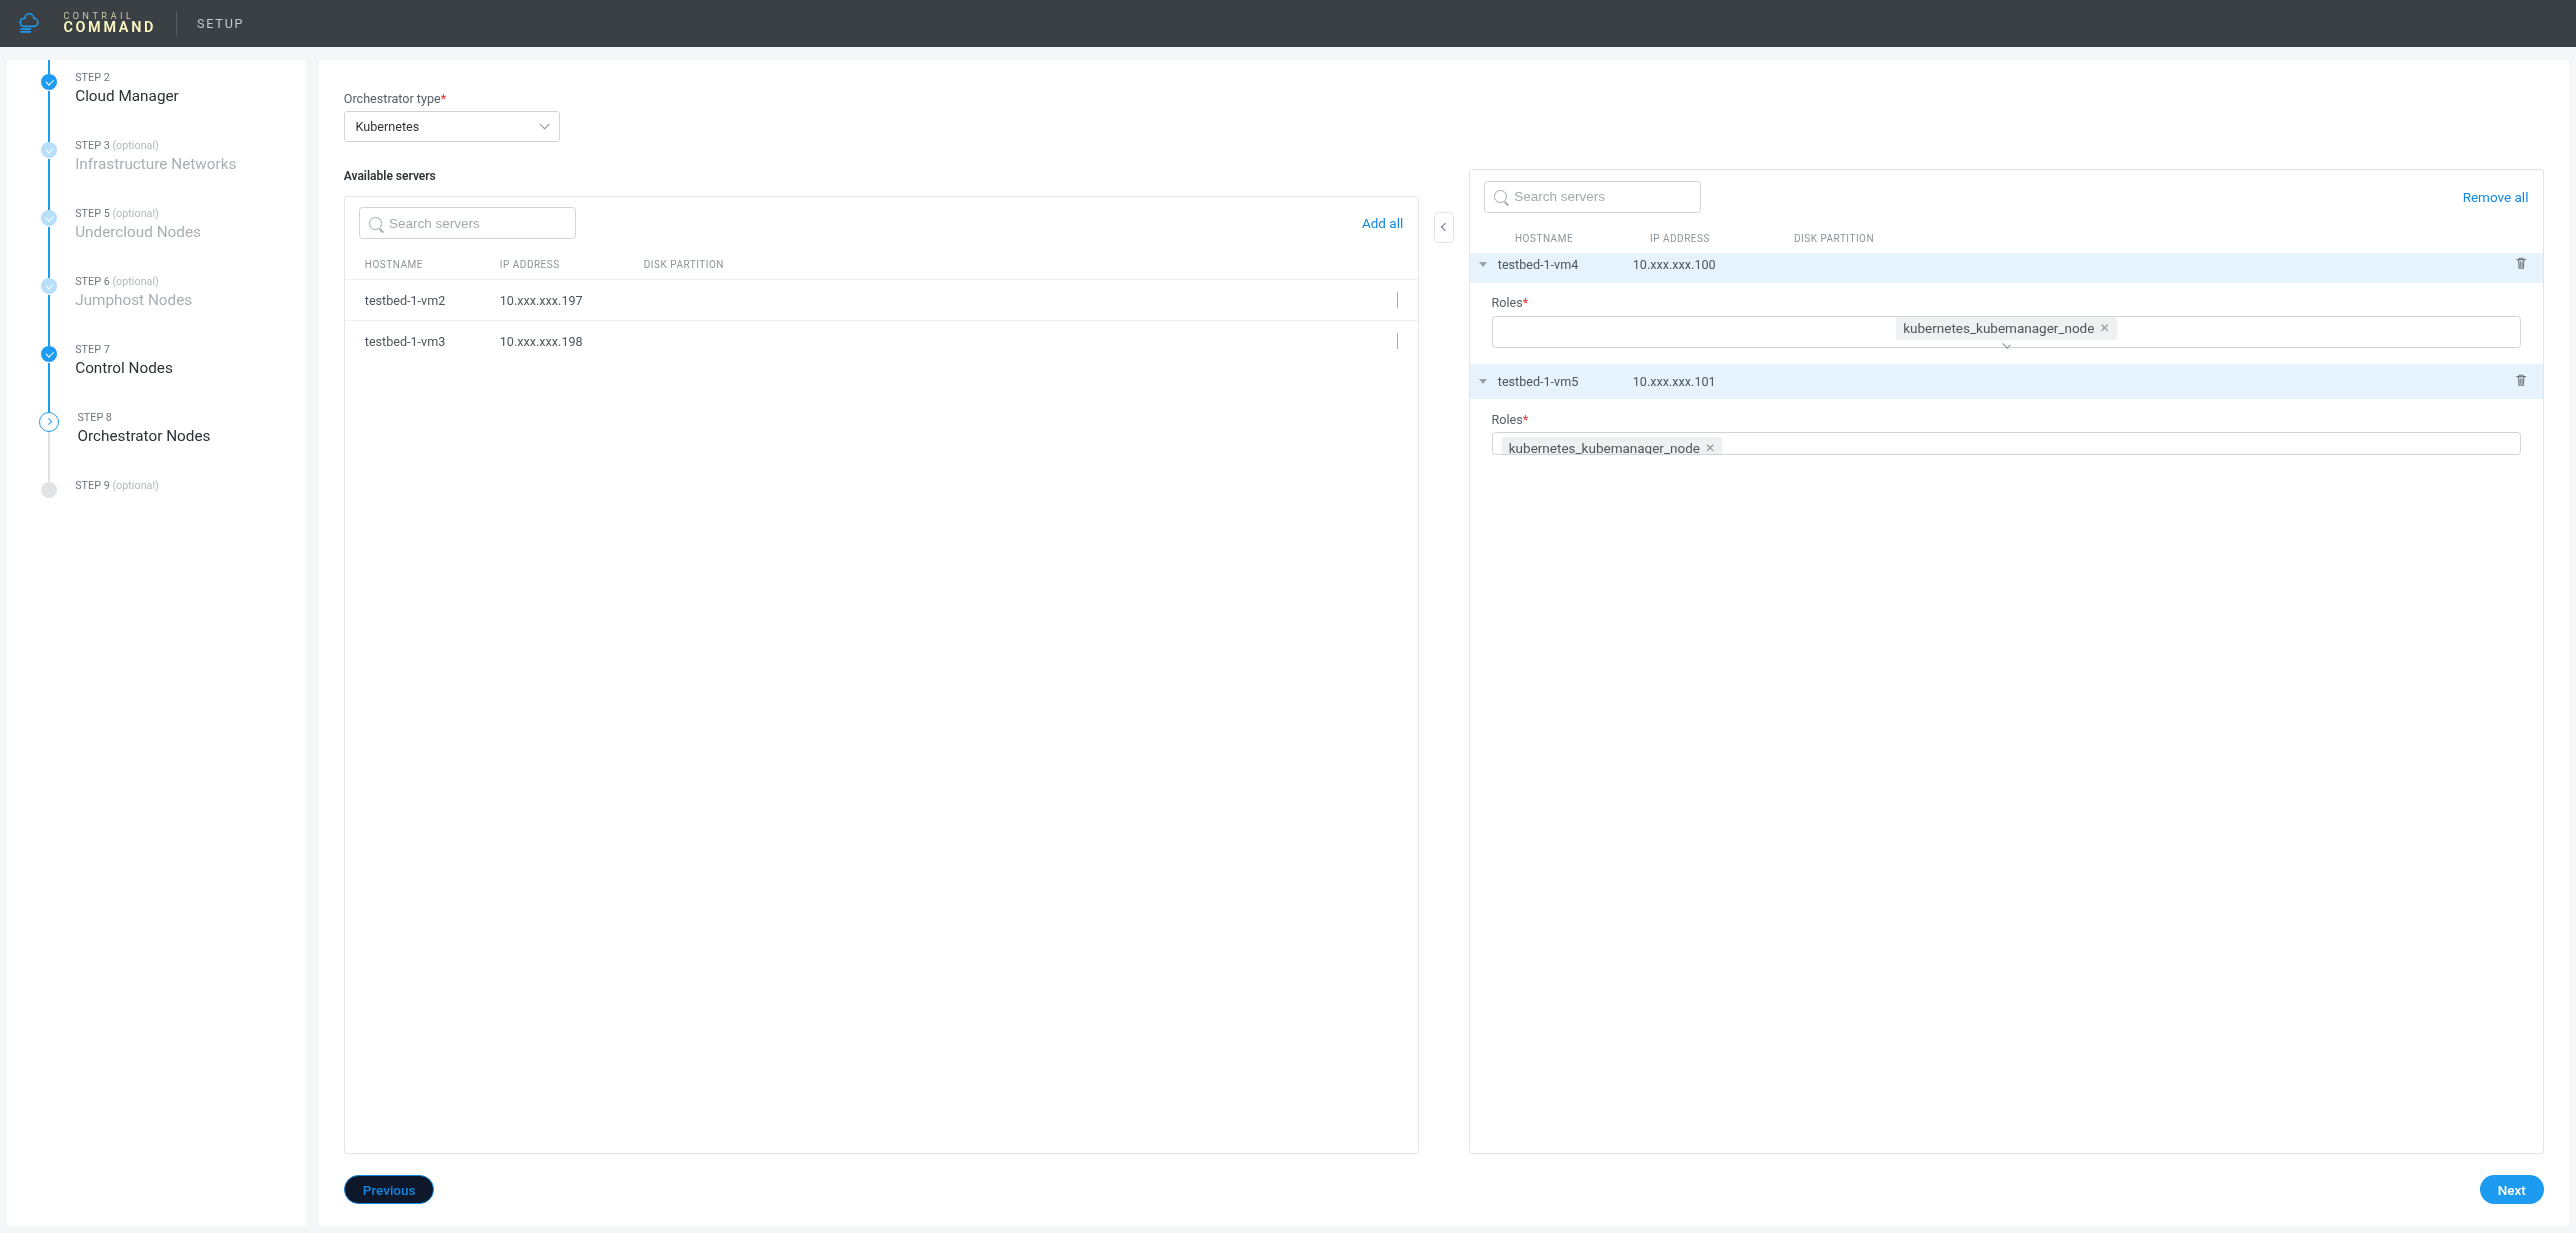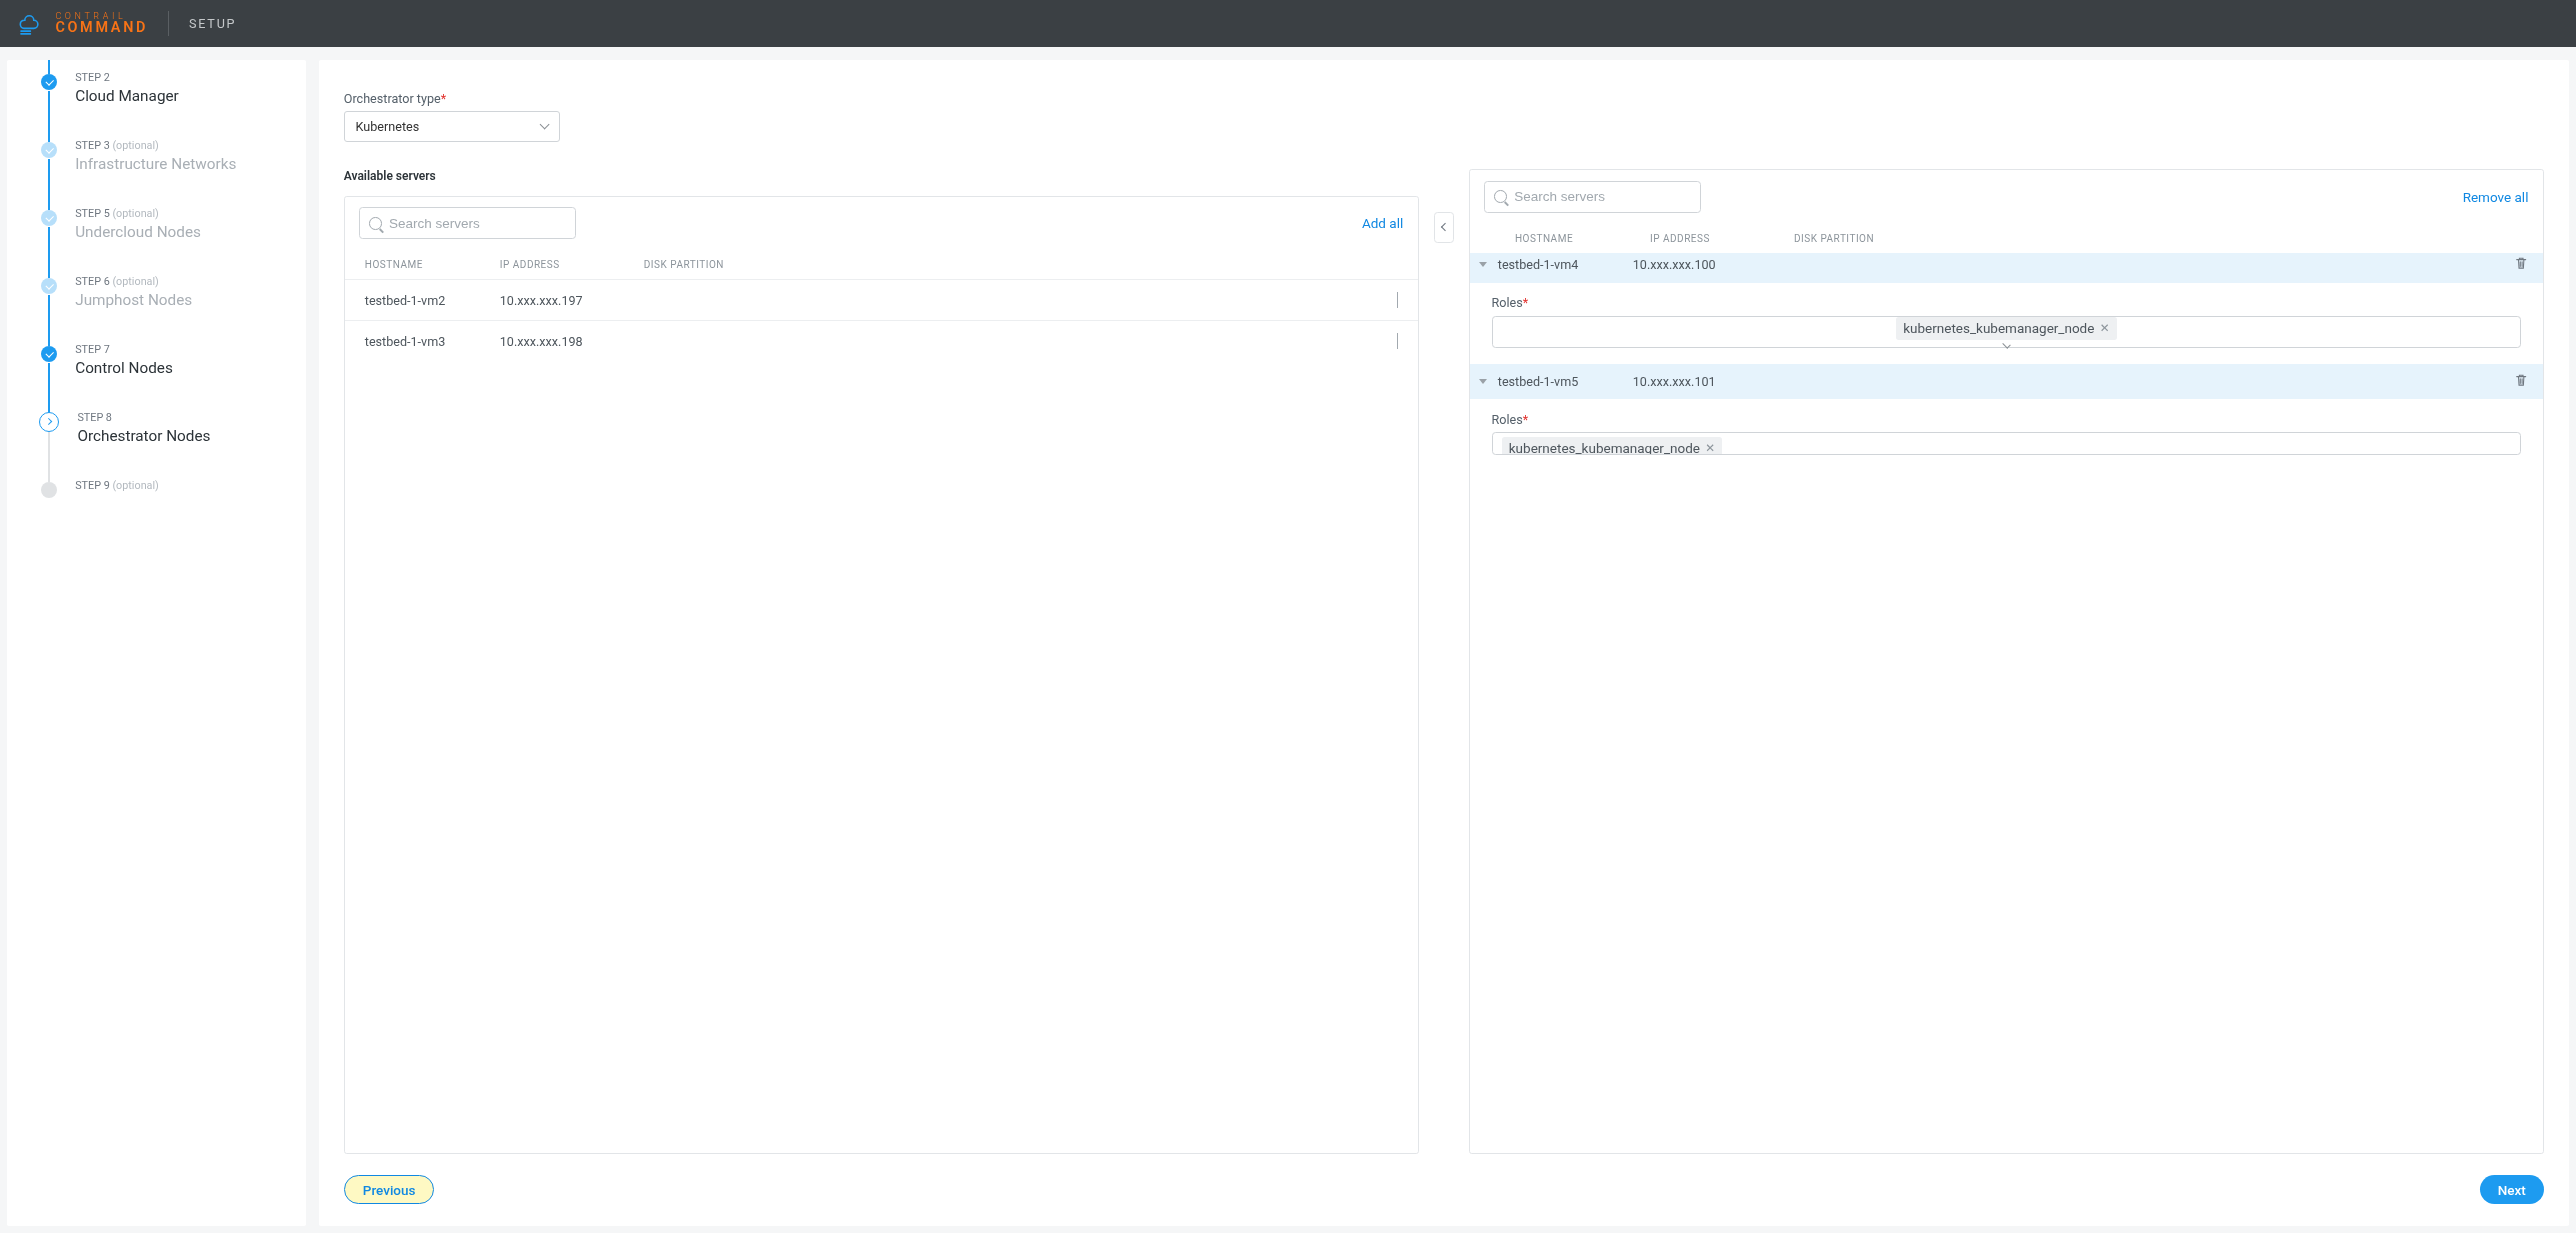--- a/index.html
+++ b/index.html
@@ -12,23 +12,23 @@
 
 .header {
   background: #3b4044;
   height: 47px;
   display: flex;
   align-items: center;
   padding: 0 14.4px;
 }
 .logo {
   display: flex;
-  align-items: flex-end;
-  gap: 14px;
-  color: #f97316;
+  align-items: flex-start;
+  gap: 22px;
+  color: #fef9c3;
 }
 .logo-icon svg { display: block; }
 .logo-text { display: flex; flex-direction: column; line-height: 1; }
 .logo-text .line1 { font-size: 9px; letter-spacing: 3.6px; font-weight: 300; }
 .logo-text .line2 { font-size: 14.4px; letter-spacing: 2.7px; font-weight: 600; }
 .header-divider {
   width: 0.9px;
   height: 25px;
   background: #5a5f63;
   margin: 0 20px;
@@ -376,21 +376,21 @@
   border-radius: 14.4px;
   font-size: 13.5px;
   display: inline-flex;
   align-items: center;
   cursor: pointer;
   font-weight: 500;
 }
 .btn-outline {
   border: 0.9px solid #1088e2;
   color: #1088e2;
-  background: #fef9c3;
+  background: #0f172a;
   text-align: right;
 }
 .btn-primary {
   background: #1d9bf0;
   color: #fff;
   border: none;
 }
 
 
 .assigned-body { flex: 1; overflow-y: auto; }

